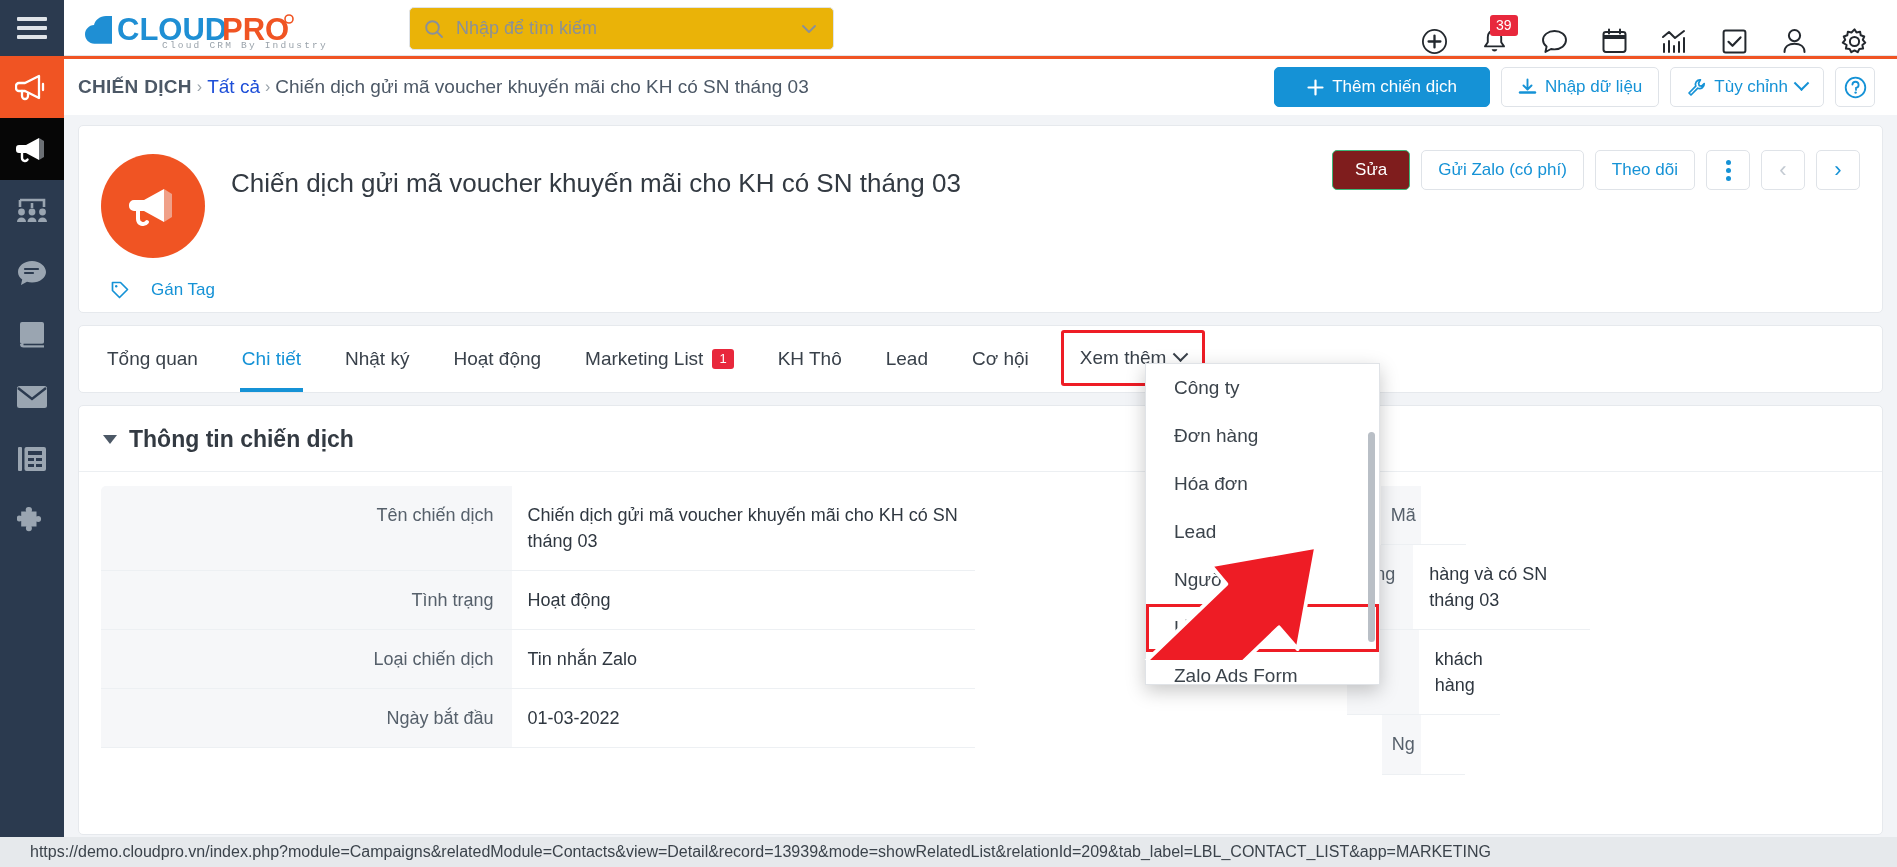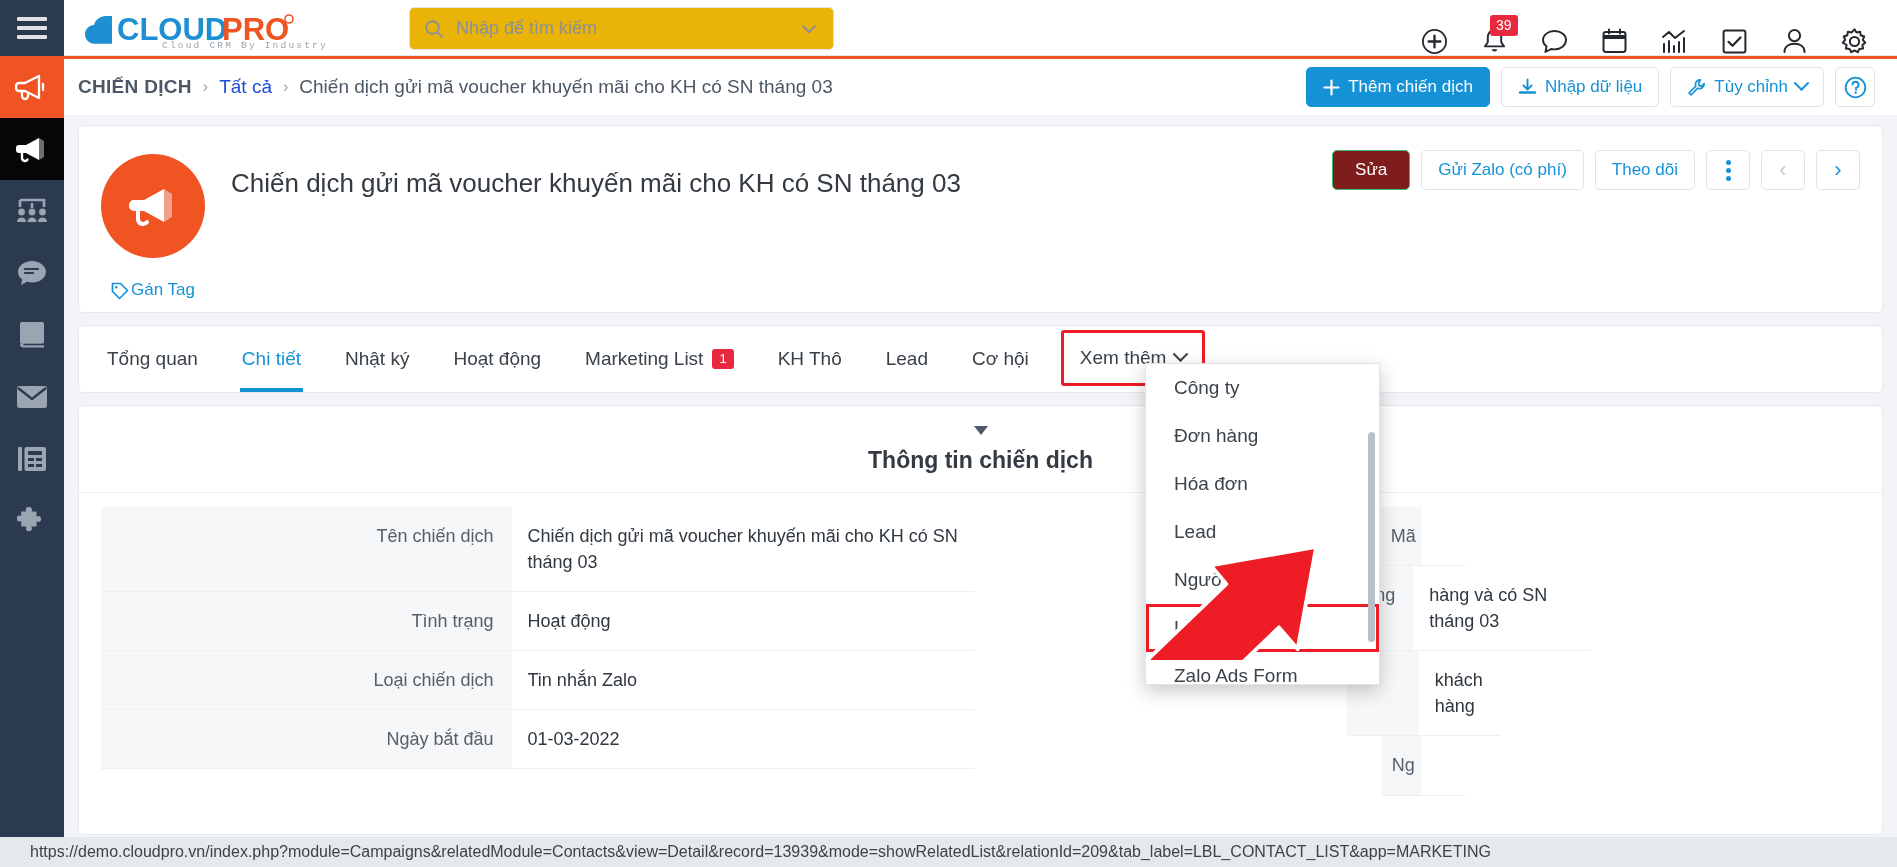--- a/index.html
+++ b/index.html
@@ -66,49 +66,49 @@
   #content {
     position: absolute; left: 64px; top: 59px; right: 0; bottom: 0;
     background: #f2f4f7; overflow: hidden;
   }
 
   
   #crumbrow {
     height: 56px; display: flex; align-items: center; padding: 0 22px 0 14px;
     background: #ffffff;
   }
-  #breadcrumb { display: flex; align-items: center; gap: 11px; font-size: 19px; justify-content: flex-end; }
+  #breadcrumb { display: flex; align-items: center; gap: 5px; font-size: 19px; justify-content: flex-end; }
   #crumb-module { color: #4c5866; font-weight: 600; letter-spacing: .3px; cursor: pointer; }
   .crumb-sep { color: #9aa3ab; font-size: 16px; }
   #crumb-list { color: #1d4ed8; cursor: pointer; }
   #crumb-record { color: #4c5866; }
   #crumb-actions { margin-left: auto; display: flex; align-items: center; gap: 11px; }
   .btn {
     height: 40px; border-radius: 5px; display: inline-flex; align-items: center; justify-content: center;
     gap: 8px; font-size: 17px; cursor: pointer; padding: 0 16px; white-space: nowrap;
     font-family: "Liberation Sans", sans-serif;
   }
-  .btn-primary { background: #1592d6; color: #fff; border: 1px solid #1592d6; font-weight: 500; padding: 0 16px; }
+  .btn-primary { background: #1592d6; color: #fff; border: 1px solid #1592d6; font-weight: 500; padding: 0 32px; }
   .btn-outline { background: #fff; color: #1592d6; border: 1px solid #dfe3e8; }
   .btn-icon-only { width: 40px; padding: 0; }
 
   
   .card {
     background: #fff; border: 1px solid #e6e9ed; border-radius: 5px; margin: 10px 14px 0 14px;
   }
   #rec-head { display: flex; padding: 20px 22px 16px 22px; position: relative; min-height: 186px; }
   #rec-avatar {
     width: 104px; height: 104px; border-radius: 50%; background: #f05423;
     display: flex; align-items: center; justify-content: center; flex: 0 0 auto; margin-top: 8px;
   }
   #rec-main { margin-left: 26px; flex: 1; padding-top: 22px; }
   #rec-title { font-size: 26px; color: #333a42; font-weight: 400; }
   #gan-tag {
     position: absolute; left: 32px; bottom: 12px; color: #1592d6; font-size: 17px;
-    display: flex; align-items: flex-end; gap: 2px; cursor: pointer;
+    display: flex; align-items: center; gap: 22px; cursor: pointer;
   }
   #rec-actions { position: absolute; right: 22px; top: 24px; display: flex; align-items: center; gap: 11px; }
   .btn-green { background: #7f1d1d; color: #fff; border: 1px solid #3cb878; padding: 0 22px; }
   .btn-nav { background: #fff; border: 1px solid #dfe3e8; color: #1592d6; width: 44px; padding: 0; font-size: 22px; }
   .btn-nav.muted { color: #c3cad2; }
   .kebab { display: flex; flex-direction: column; gap: 3px; align-items: center; }
   .kebab i { width: 5px; height: 5px; border-radius: 50%; background: #1592d6; display: block; }
 
   
   #tabcard { margin: 12px 14px 0 14px; }
@@ -122,21 +122,21 @@
     content: ""; position: absolute; left: 20px; right: 20px; bottom: 0; height: 4px; background: #1592d6;
   }
   .tab-badge { background: #e8283c; color: #fff; font-size: 13px; padding: 2px 7px; border-radius: 3px; line-height: 1.25; }
   .tab.more { border: 3px solid #ee1c25; border-radius: 3px; margin: 4px 0 6px 10px; padding: 0 16px; background: #fff; z-index: 22; }
   .chev { display: inline-block; width: 11px; height: 11px; border-right: 2px solid currentColor; border-bottom: 2px solid currentColor; transform: rotate(45deg) translate(-3px,-3px); }
 
   
   #detailcard { margin: 12px 14px 0 14px; height: 430px; }
   #block-title {
     display: flex; align-items: center; gap: 12px; padding: 20px 24px 18px 24px;
-    font-size: 23px; color: #333a42; font-weight: 700; border-bottom: 1px solid #eceff2; flex-direction: column;
+    font-size: 23px; color: #333a42; font-weight: 700; border-bottom: 1px solid #eceff2;
   }
   .caret-down { width: 0; height: 0; border-left: 7px solid transparent; border-right: 7px solid transparent; border-top: 9px solid #4c5866; }
   #fields { display: flex; padding: 14px 22px 0 22px; gap: 0; }
   .fcol { flex: 1; display: flex; flex-direction: column; }
   .frow { display: flex; min-height: 56px; }
   .flabel {
     width: 47%; background: #f6f7f9; border-bottom: 1px solid #edf0f3; color: #56606b;
     font-size: 18px; text-align: right; padding: 16px 18px 16px 10px; line-height: 1.45;
   }
   .fvalue {

